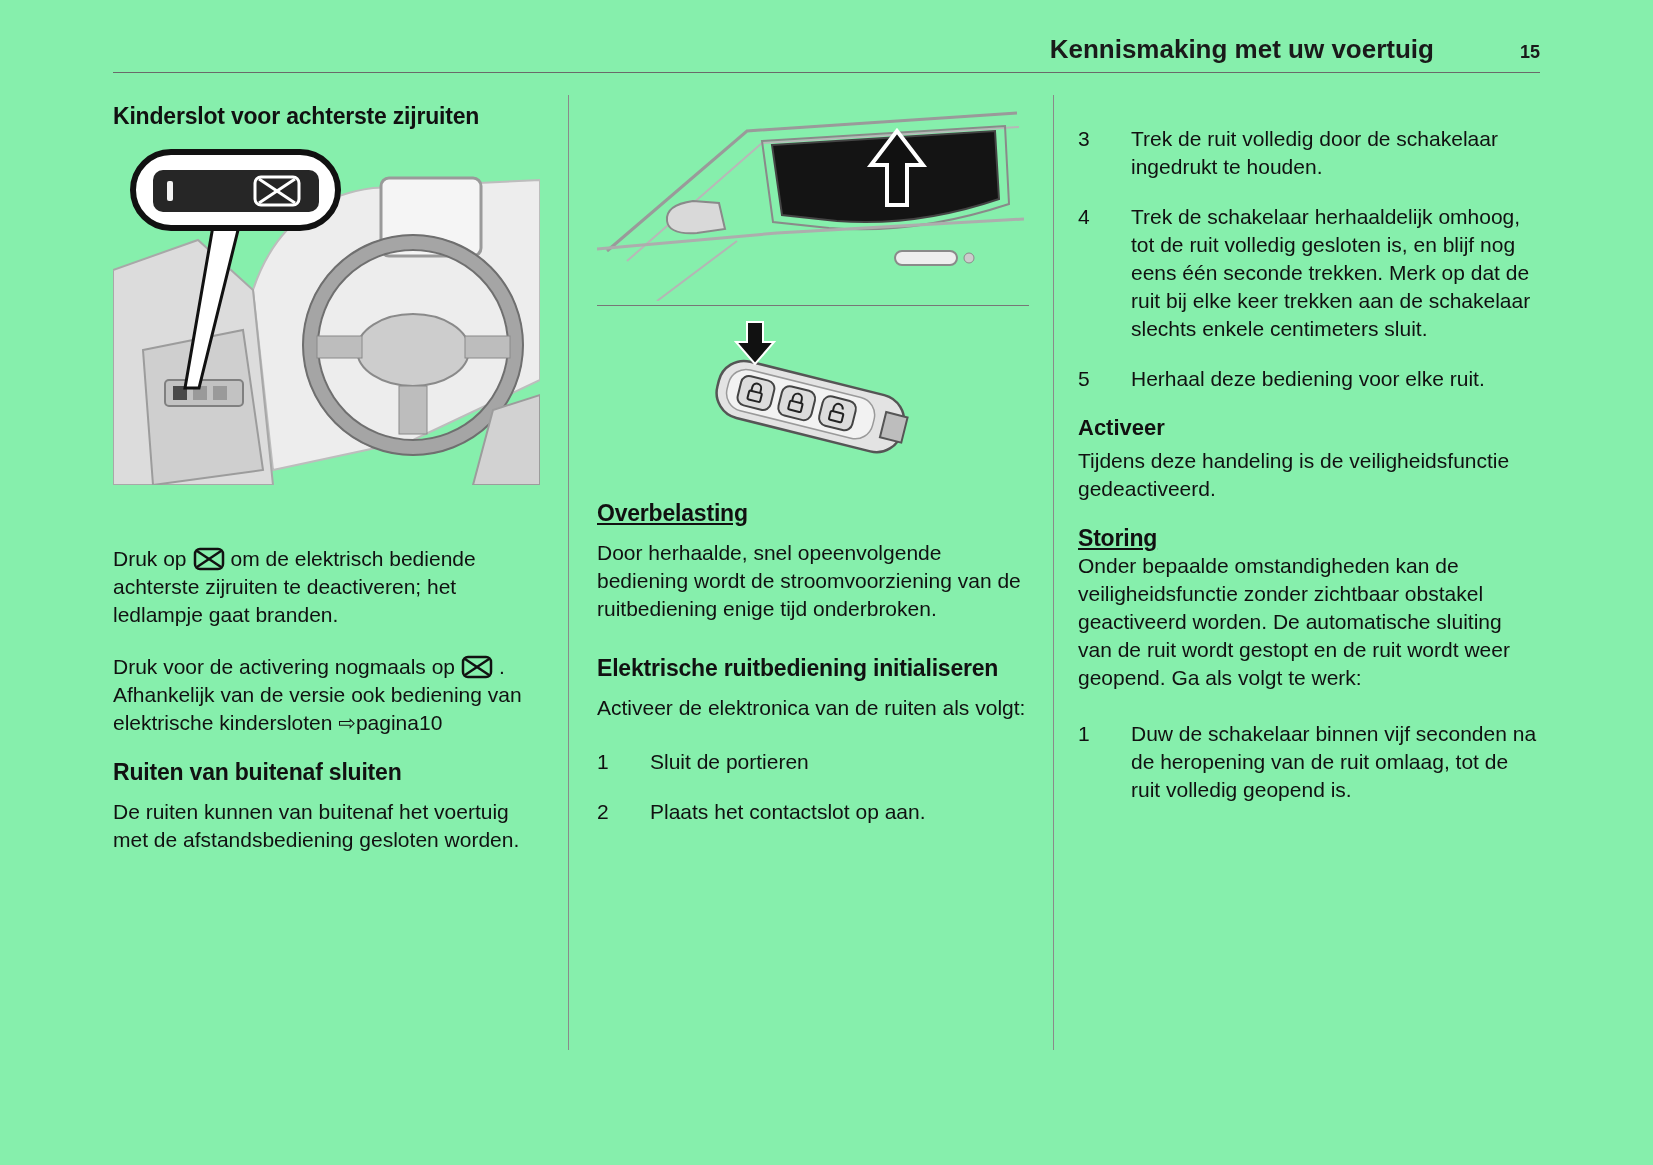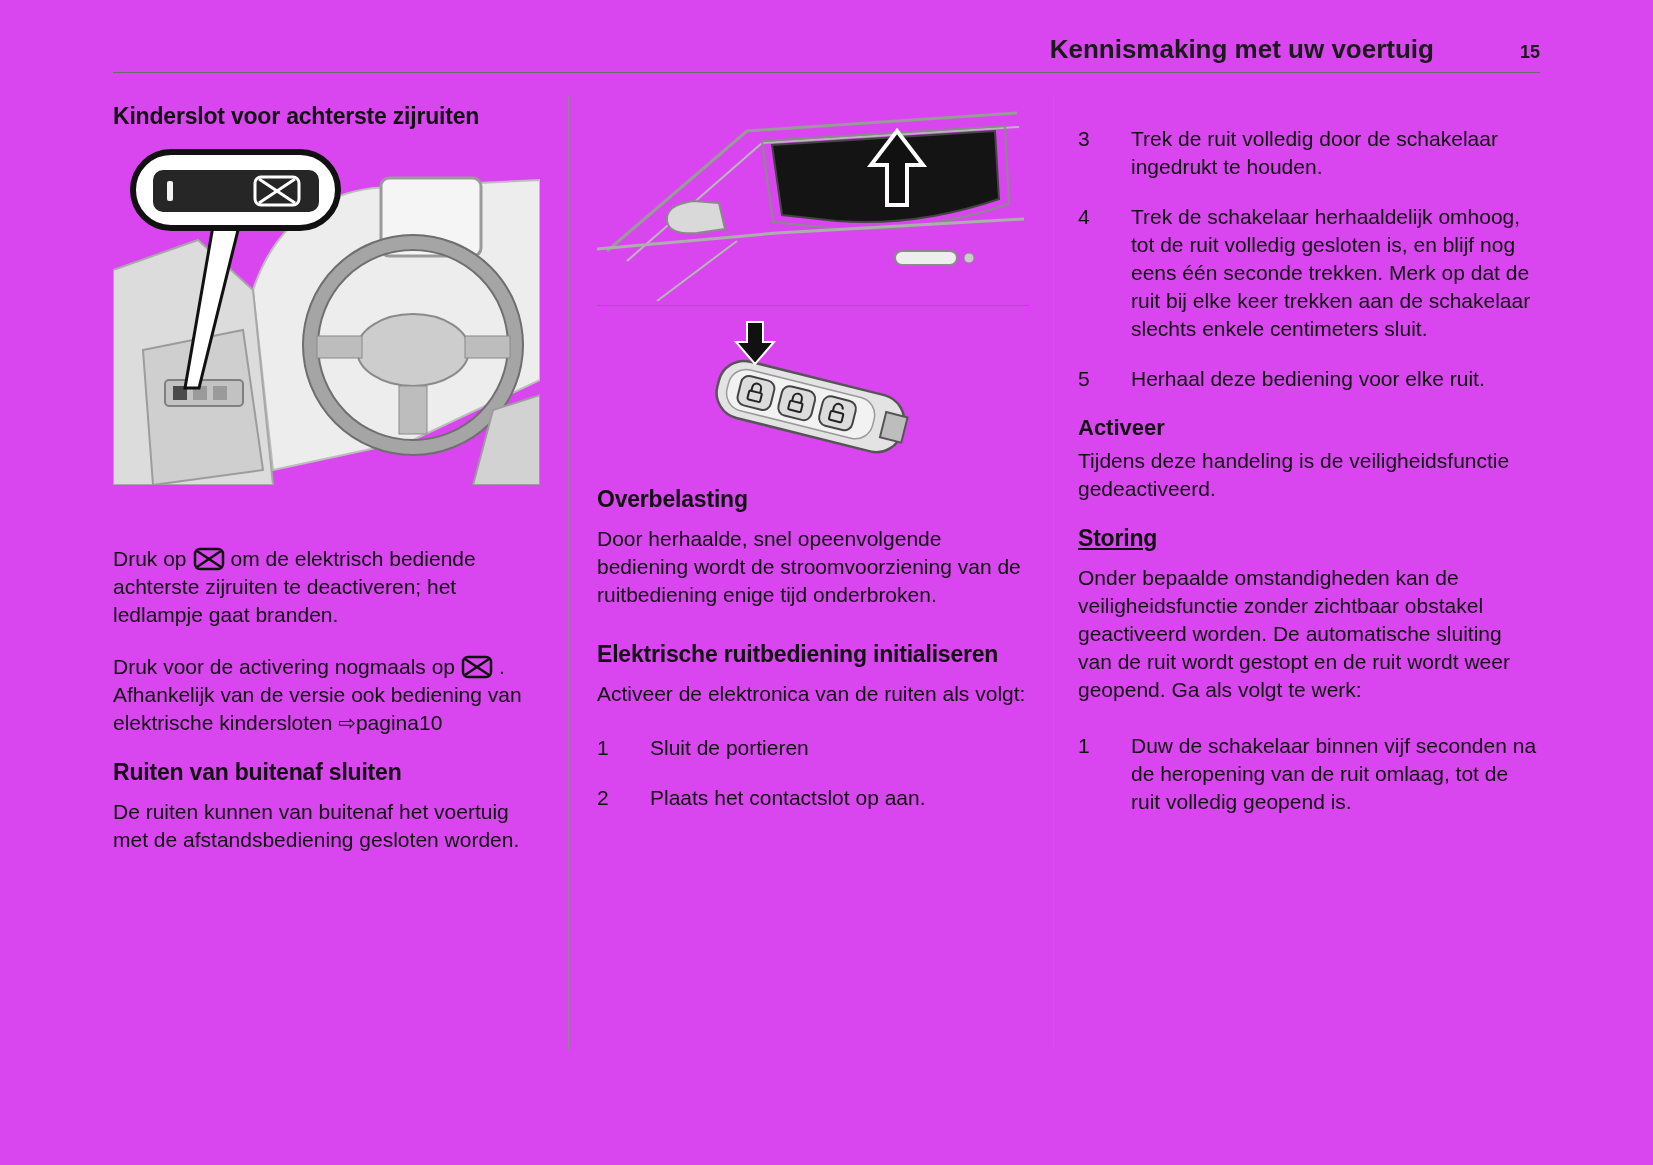--- a/index.html
+++ b/index.html
@@ -1,18 +1,18 @@
 <!DOCTYPE html>
 <html><head>
 <meta charset="utf-8">
 <style>
   * { box-sizing: border-box; }
   html,body { margin:0; padding:0; background:#fff; }
   body { font-family:"Liberation Sans", sans-serif; color:#111; }
-  .page { position:relative; width:1653px; height:1165px; background:#d946ef; overflow:hidden; }
+  .page { position:relative; width:1653px; height:1165px; background:#86efac; overflow:hidden; }
 
   .page-header { position:absolute; left:113px; top:34px; width:1427px; display:flex; justify-content:flex-end; align-items:baseline; gap:86px; }
   .page-header .title { font-size:26px; font-weight:bold; color:#1a1a1a; }
   .page-header .pagenum { font-size:18px; font-weight:bold; color:#1a1a1a; }
   .header-rule { position:absolute; left:113px; top:72px; width:1427px; height:1px; background:#6a6a6a; }
 
   .vdivider { position:absolute; top:95px; height:955px; width:1px; background:#8a8a8a; }
   .vd1 { left:568px; } .vd2 { left:1053px; }
 
   .col { position:absolute; top:101px; }
@@ -38,31 +38,31 @@
   .step .txt { flex:1; }
 
   
   .col-left .h1 { margin-top:2px; }
   .p-after-fig { margin-top:56px; }
   .col-left .p2 { margin-top:24px; }
   .col-left .h2 { margin-top:22px; }
   .col-left .p3 { margin-top:12px; }
 
   .col-mid .p1 { margin-top:38px; }
-  .col-mid .h-over { margin-top:16px; }
+  .col-mid .h-over { margin-top:30px;text-decoration:underline; }
   .col-mid .p2 { margin-top:12px; }
   .col-mid .h-init { margin-top:32px; }
   .col-mid .p3 { margin-top:12px; }
   .col-mid .steps { margin-top:26px; }
 
   .col-right .steps { margin-top:24px; }
   .col-right .note-h { margin-top:8px; }
   .col-right .note-p { margin-top:6px; }
   .col-right .h-storing { margin-top:22px;text-decoration:underline; }
-  .col-right .p-storing { margin-top:12px; }
+  .col-right .p-storing { }
   .col-right .steps2 { margin-top:28px; }
 </style>
 </head>
 <body>
 
 <div class="page">
 
   <div class="page-header">
     <span class="title">Kennismaking met uw voertuig</span>
     <span class="pagenum">15</span>

